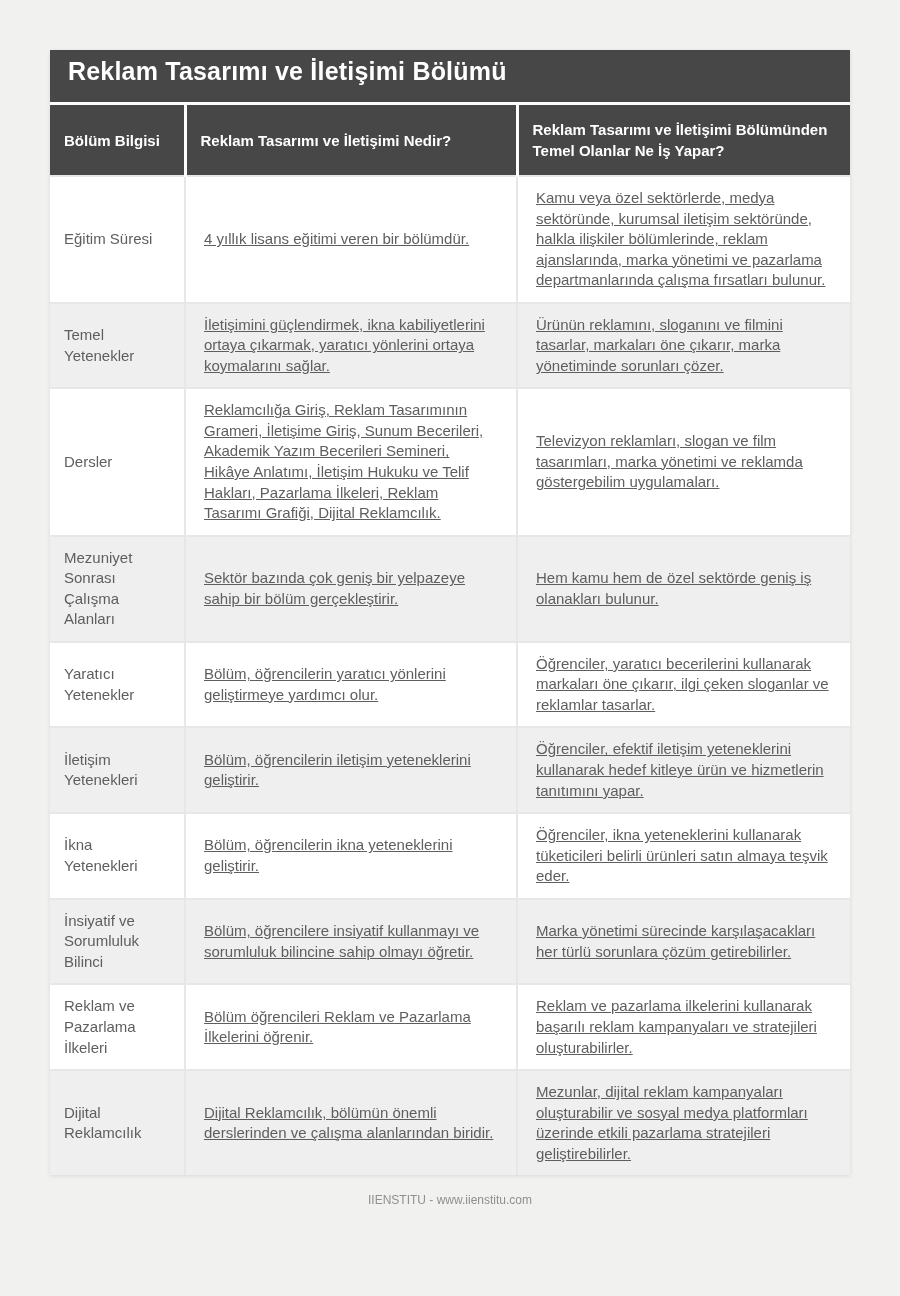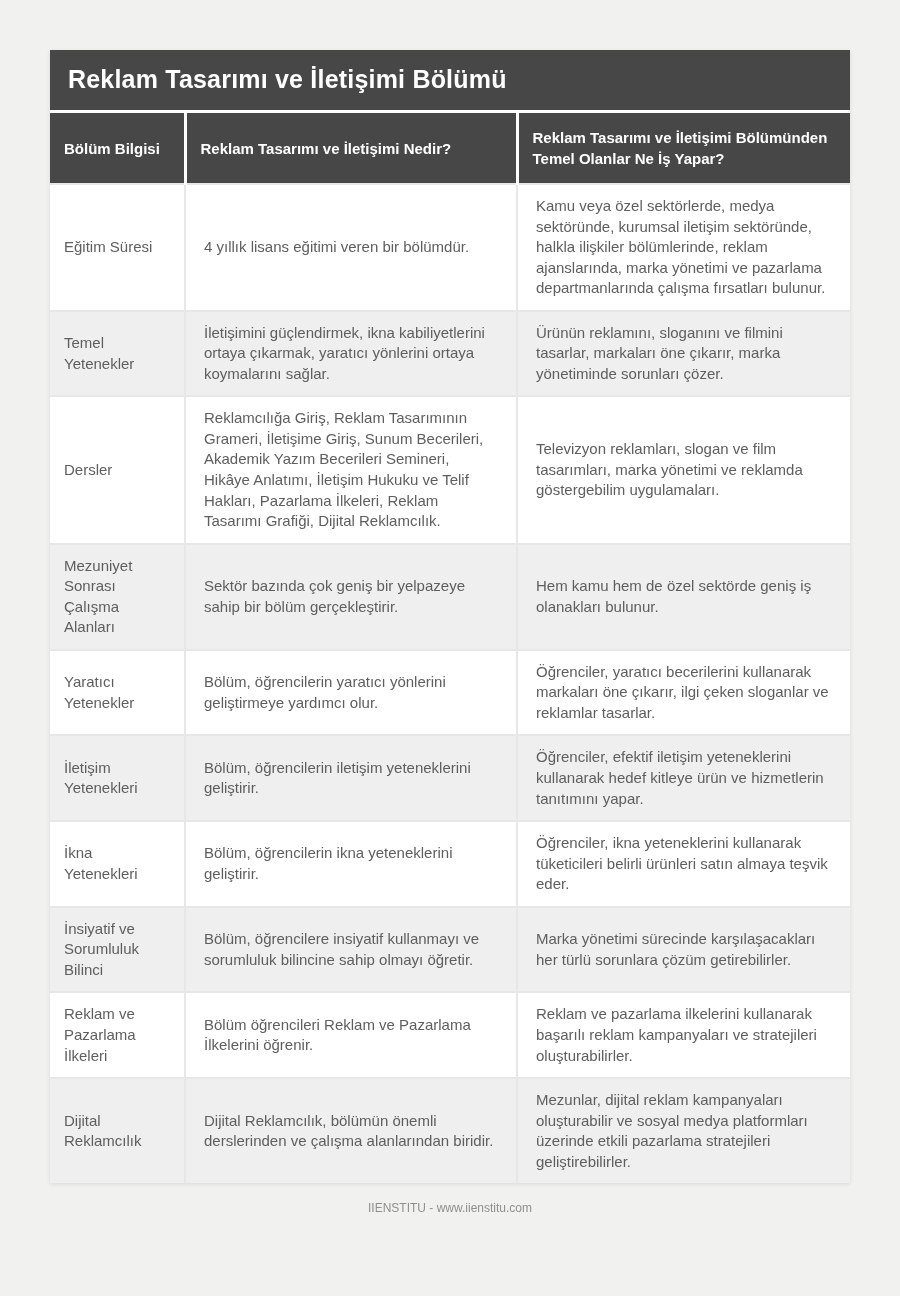--- a/index.html
+++ b/index.html
@@ -24,21 +24,21 @@
   .card{
     width:800px;
     margin:50px auto 0 auto;
     box-shadow:0 1px 4px rgba(0,0,0,0.10);
   }
   .title-bar{
     background:var(--header-bg);
     color:var(--header-text);
     font-size:25px;
     font-weight:bold;
-    padding:15px 18px 16px 18px;
+    padding:7px 18px 16px 18px;
     border-bottom:3px solid #fdfdfd;
     letter-spacing:0.2px;
   }
   table{
     width:100%;
     border-collapse:collapse;
     table-layout:fixed;
   }
   col.c1{width:135px;}
   col.c2{width:332px;}
@@ -59,21 +59,21 @@
     font-size:15px;
     font-weight:normal;
     color:var(--body-text);
     text-align:left;
     vertical-align:middle;
     padding:11px 18px 11px 14px;
     line-height:1.37;
     border:2px solid var(--border);
     background:var(--row-bg);
   }
-  tbody td{padding-left:18px;}
+  tbody td{padding-left:18px;text-decoration:underline;}
   tbody tr:nth-child(even) td,
   tbody tr:nth-child(even) th{
     background:var(--row-alt-bg);
   }
   tbody tr td:first-child, tbody tr th:first-child{border-left:none;}
   tbody tr td:last-child{border-right:none;}
   tbody tr:last-child td, tbody tr:last-child th{border-bottom:none;}
   .footer{
     text-align:center;
     color:var(--footer-text);

